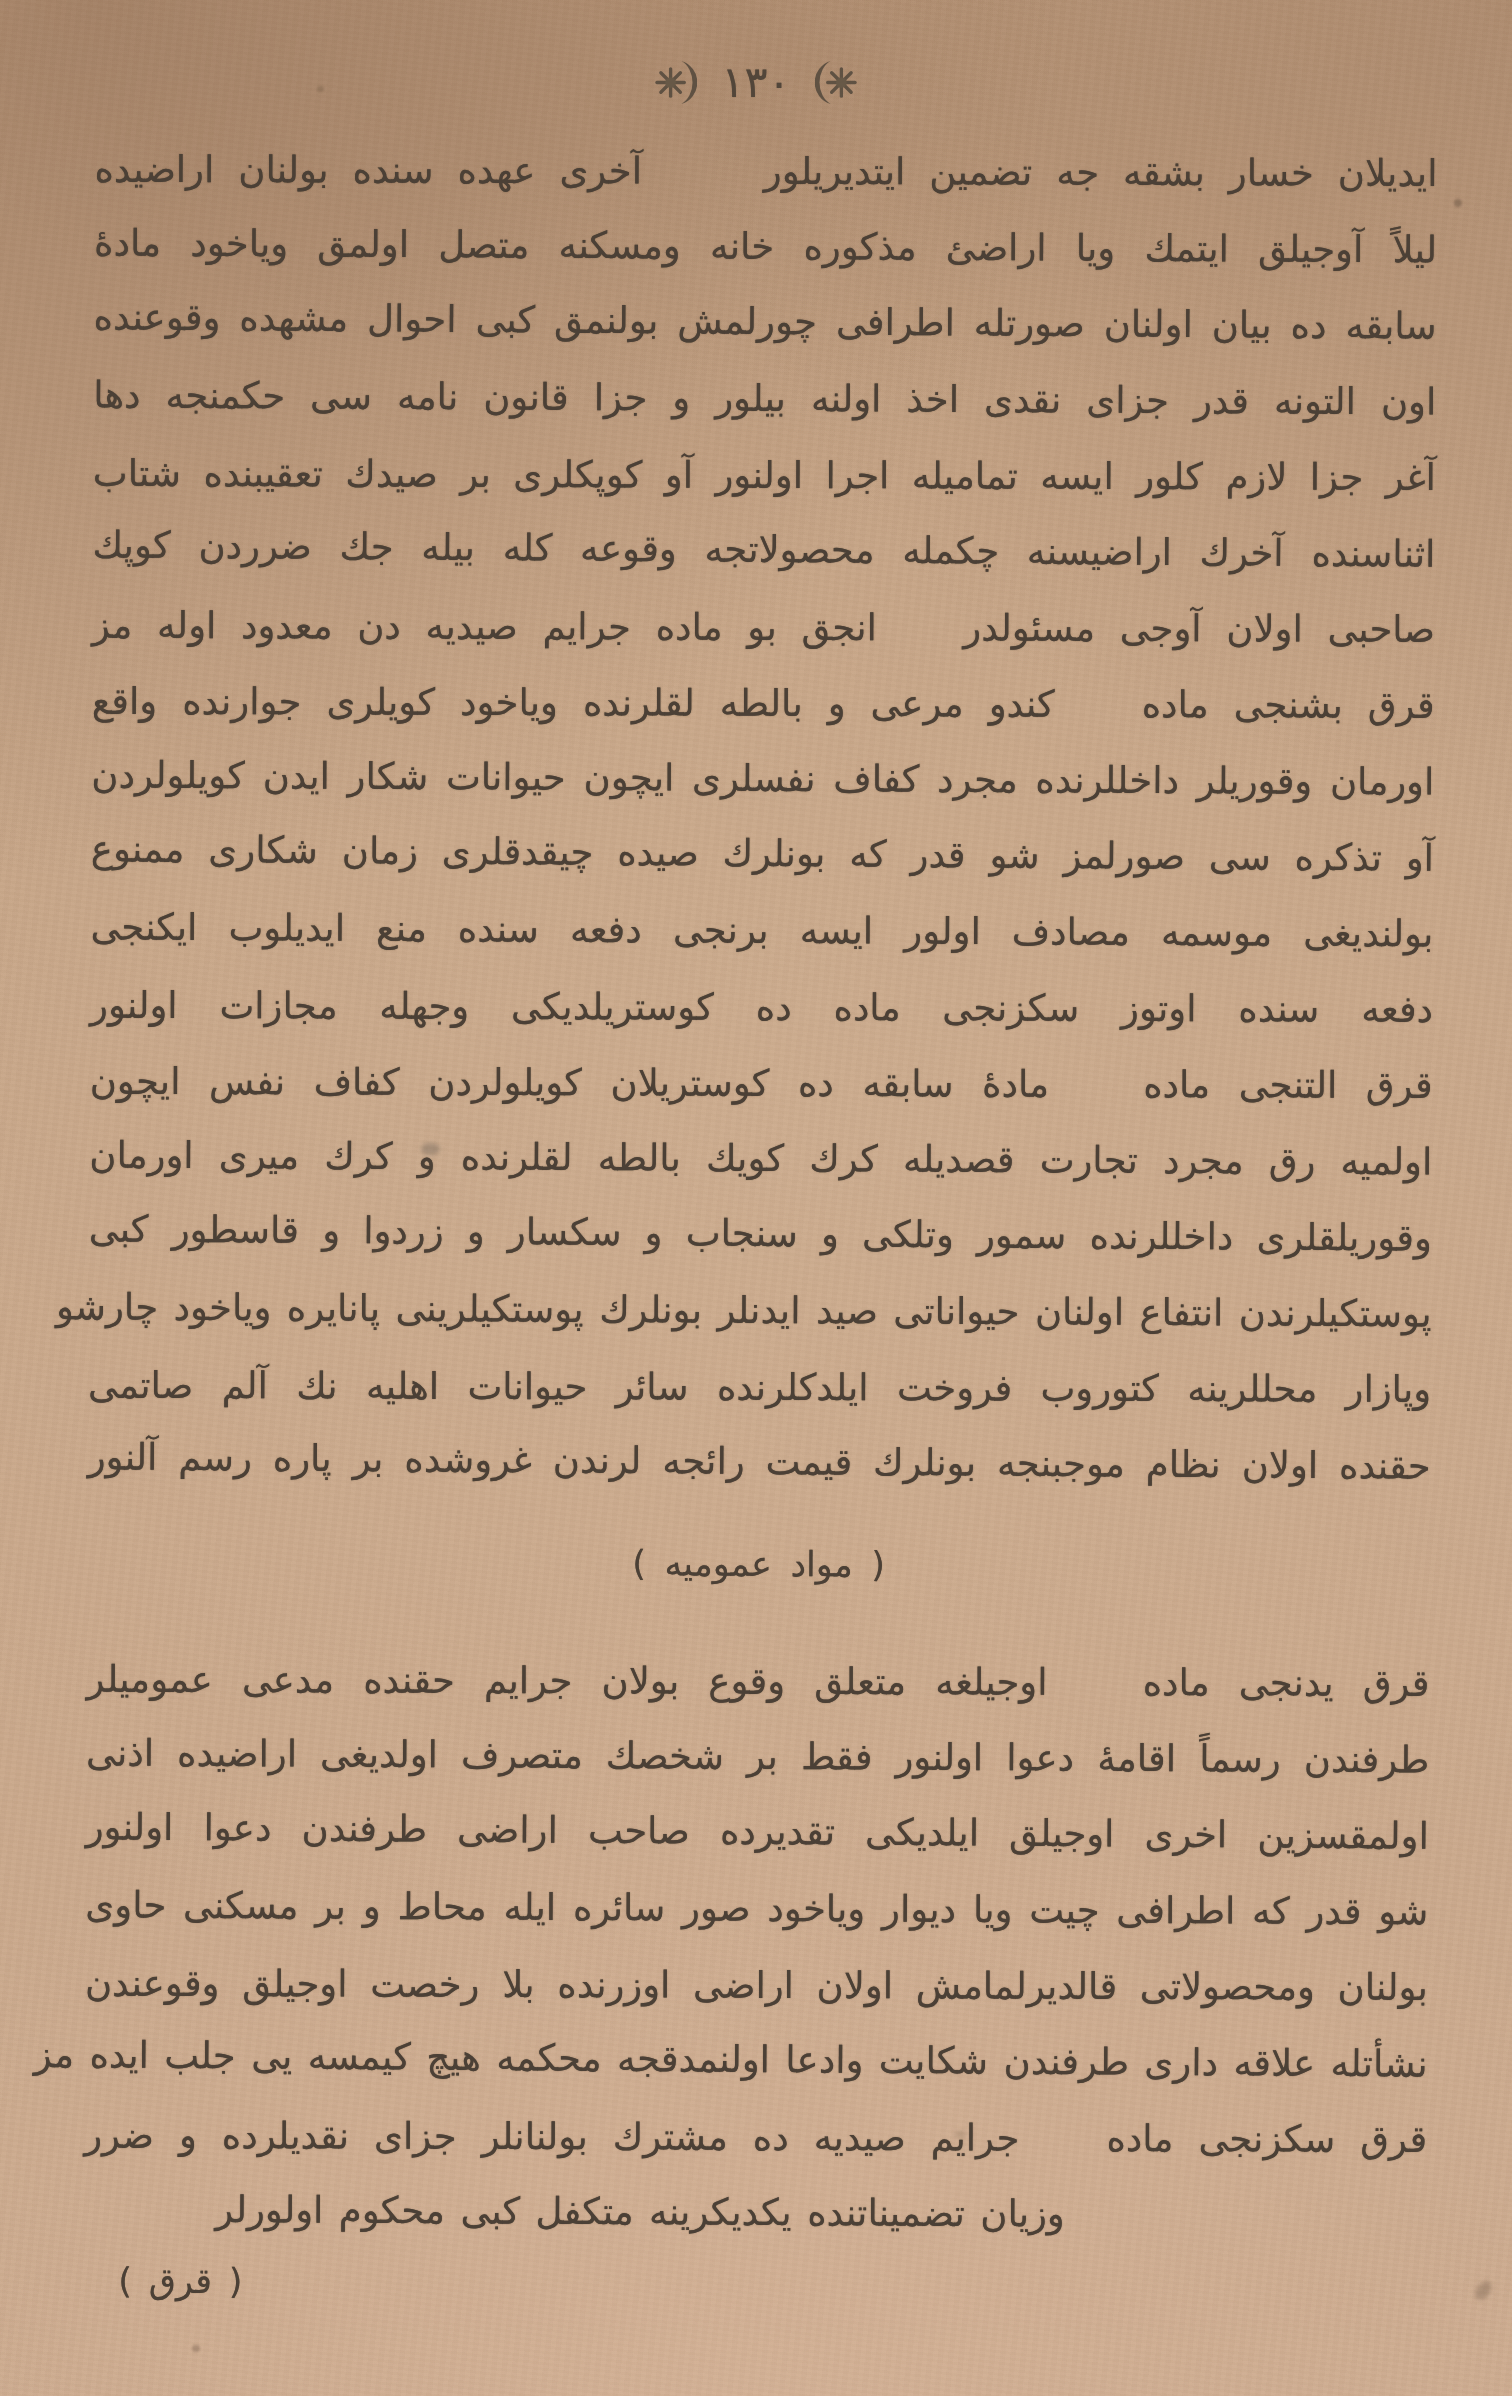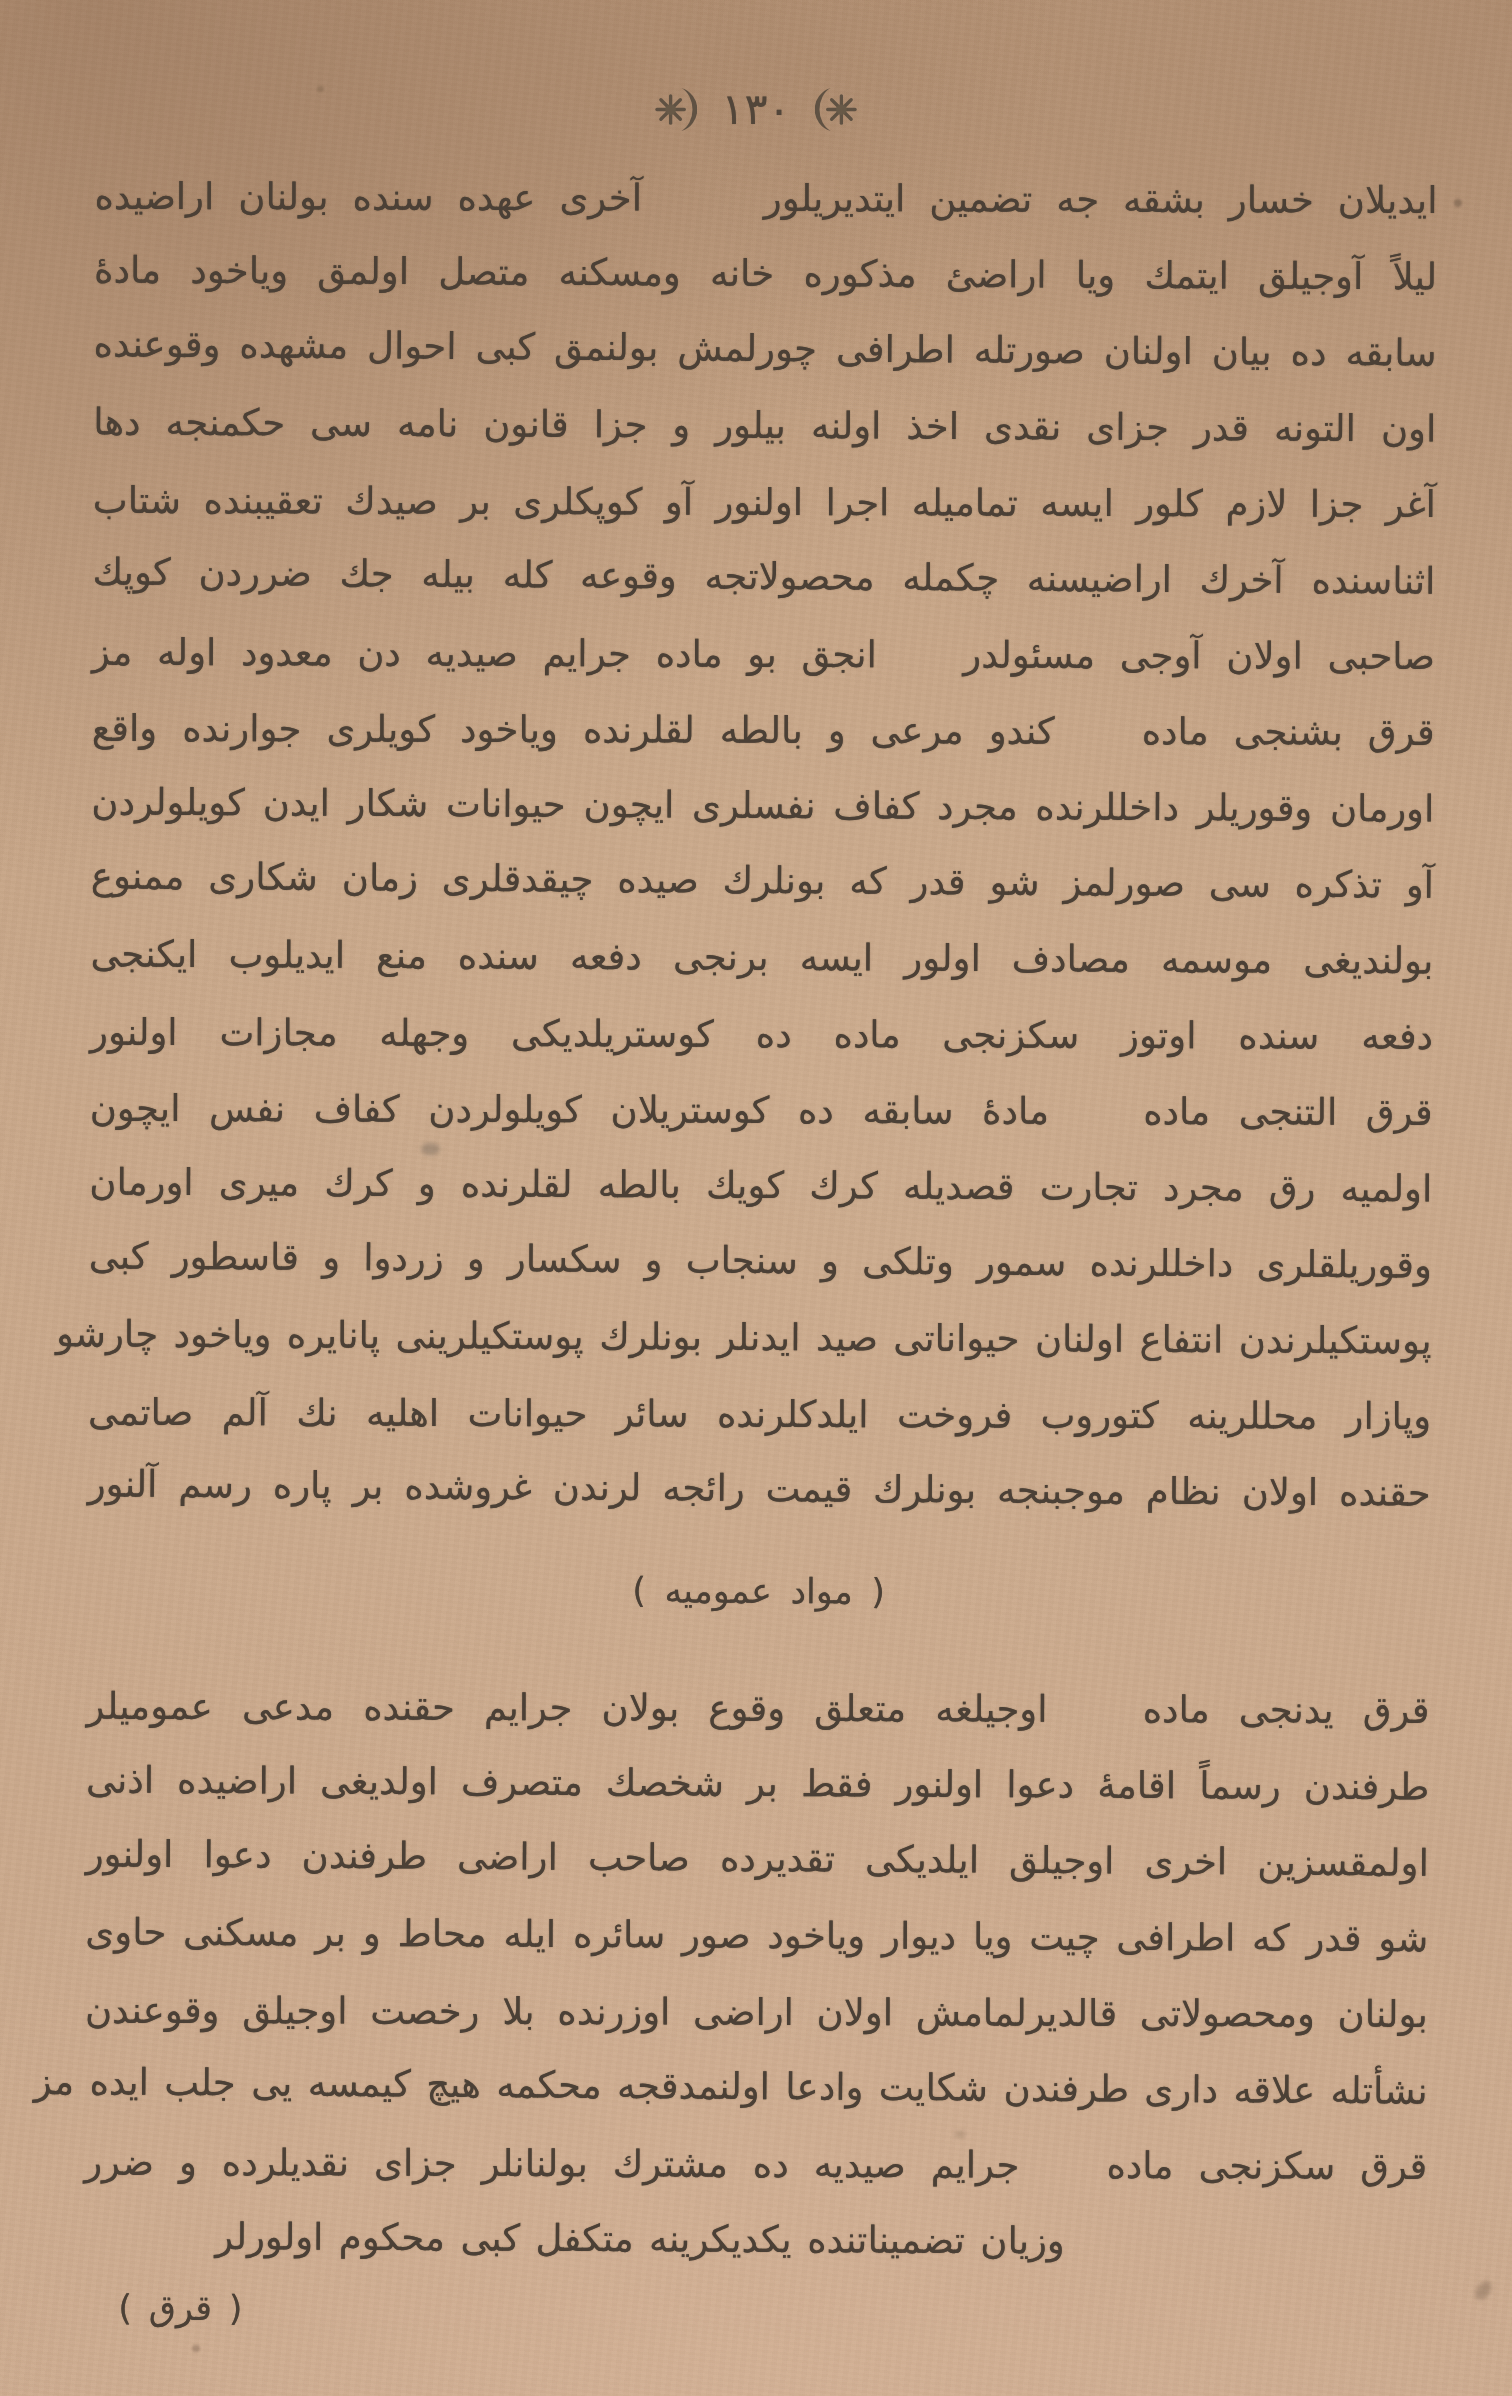--- a/index.html
+++ b/index.html
@@ -27,21 +27,20 @@
   }
 
   
   .header {
     padding-top: 52px;
     display: flex;
     justify-content: center;
     align-items: center;
     gap: 24px;
     height: 60px;
-    margin-top: 27px;
   }
   .pagenum {
     font-size: 43px;
     line-height: 1;
     letter-spacing: 5.6px;
     color: #52463a;
     text-shadow: 0 0 0.9px rgba(70,58,45,0.55);
   }
   .orn { width: 43px; height: 47px; opacity: 0.88; }
   .orn.flip { transform: scaleX(-1); }

